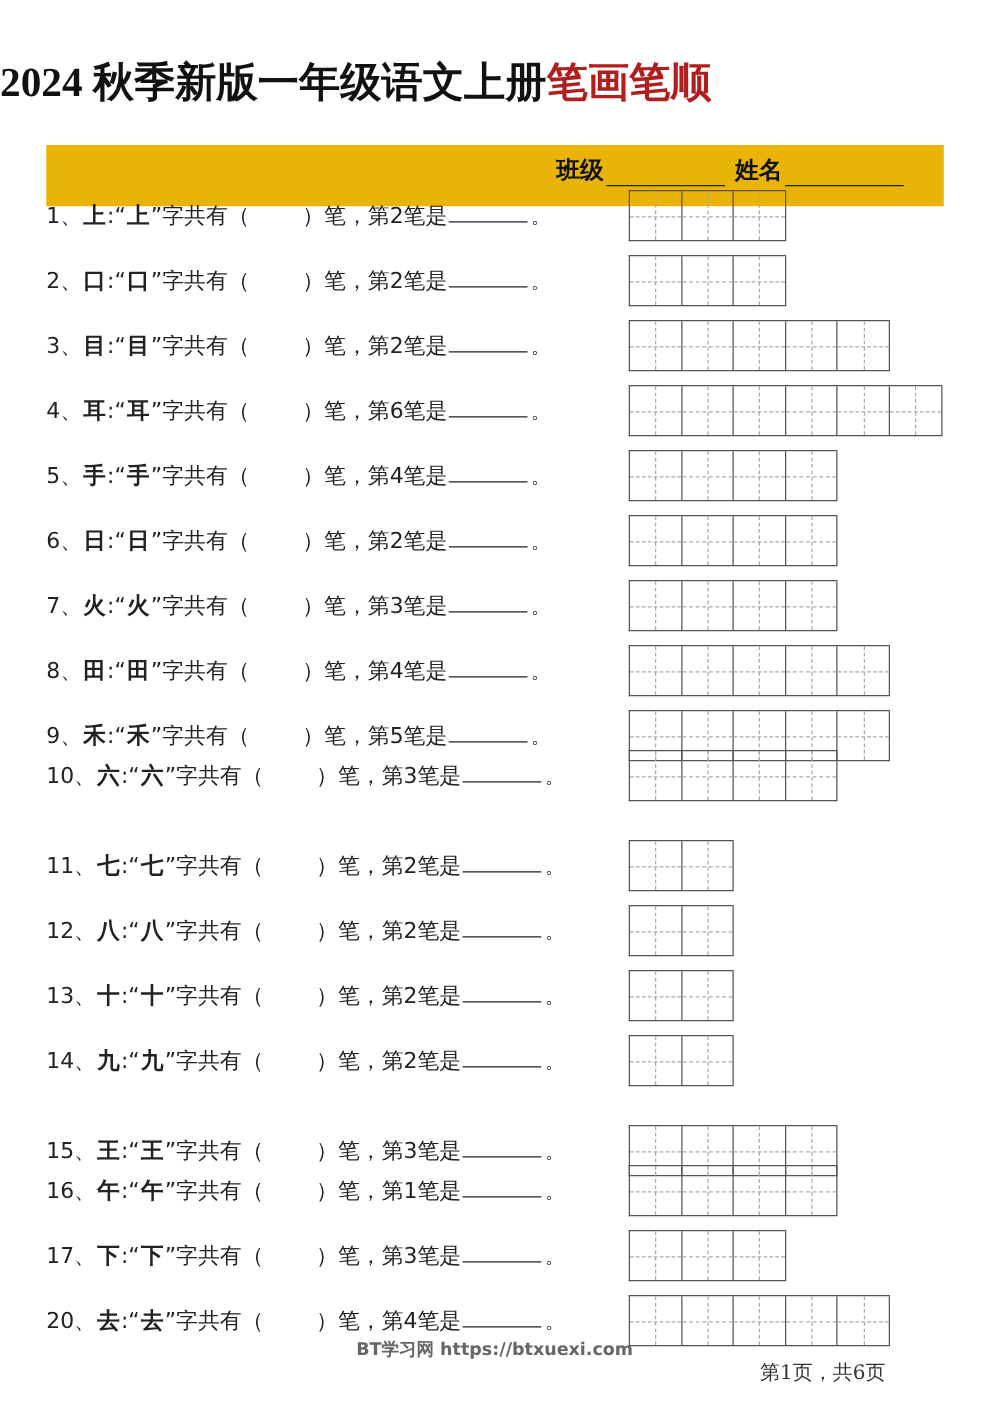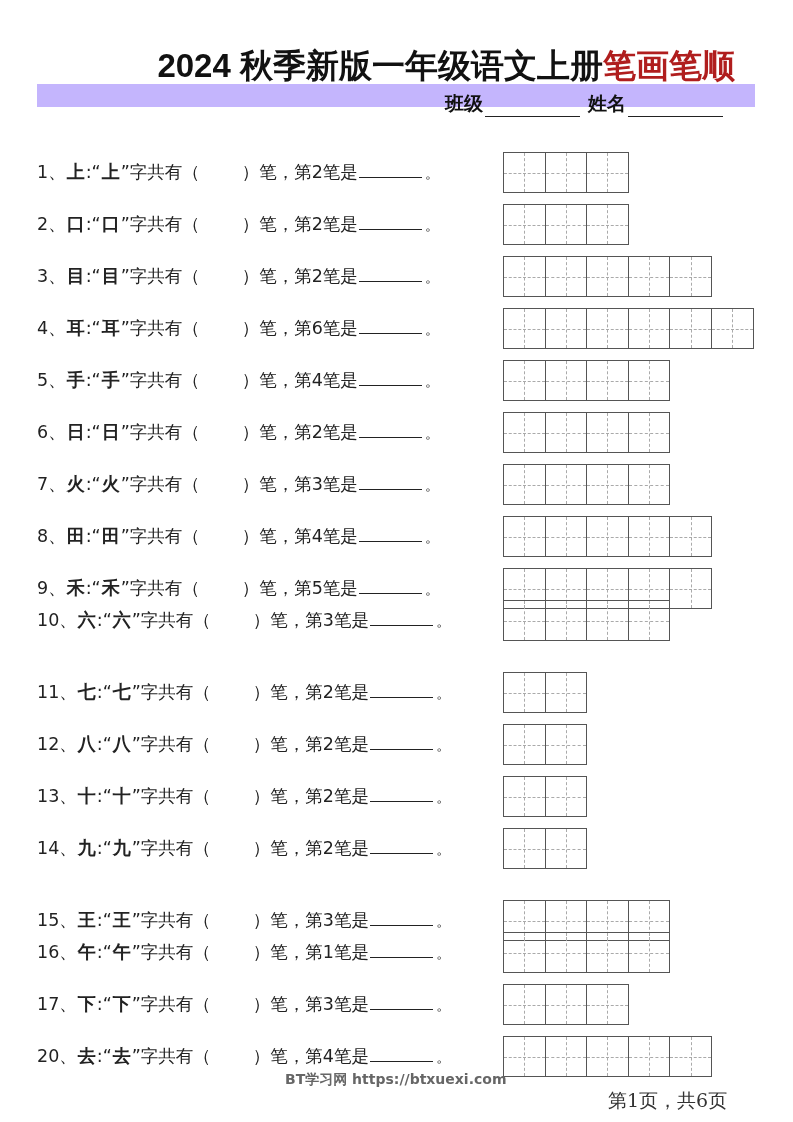--- a/index.html
+++ b/index.html
@@ -1,28 +1,28 @@
 <!DOCTYPE html>
 <html><head>
 <meta charset="utf-8">
 <style>
   * { margin: 0; padding: 0; box-sizing: border-box; }
   html, body { width: 793px; height: 1122px; background: #ffffff; overflow: hidden; }
   body { position: relative; font-family: "DejaVu Sans", "Liberation Sans", sans-serif; color: #1a1a1a; }
 
   .title {
-    position: absolute; left: 0; top: 44px; width: 735px; text-align: right;
-    font-family: Liberation Sans, sans-serif; font-weight: bold; font-size: 33px;
+    position: absolute; left: 0; top: 44px; width: 735px; text-align: left;
+    font-family: Liberation Serif, serif; font-weight: bold; font-size: 33px;
     letter-spacing: 0px; color: #111; white-space: nowrap;
   }
   .title .accent { color: #b01e1e; }
 
   .band {
-    position: absolute; left: 37px; top: 84px; width: 718px; height: 23px;
-    background: #c4b5fd;
+    position: absolute; left: 37px; top: 116px; width: 718px; height: 49px;
+    background: #eab308;
   }
   .band .field {
     position: absolute; top: 7px; font-weight: bold; font-size: 19px; color: #111;
     display: flex; align-items: flex-end;
   }
   .band .field .line {
     display: inline-block; width: 95px; border-bottom: 1.5px solid #222; height: 22px; margin-left: 2px;
   }
 
   .row {
@@ -53,21 +53,21 @@
     content: ""; position: absolute; top: 50%; left: 0; right: 0;
     border-top: 1px dashed #aaa;
   }
 
   .watermark {
     position: absolute; left: 285px; top: 1071px; font-size: 14px; color: #666;
     font-family: "DejaVu Sans", sans-serif;
     font-weight: bold;
   }
   .pagenum {
-    position: absolute; left: 608px; top: 1088px; font-size: 19px; color: #333;
+    position: absolute; left: 608px; top: 1088px; font-size: 16px; color: #333;
     font-family: "DejaVu Serif", serif;
   }
 </style>
 </head>
 <body>
 
 <div class="title"><span>2024 秋季新版一年级语文上册</span><span class="accent">笔画笔顺</span></div>
 
 <div class="band">
   <div class="field" style="left:408px;">

